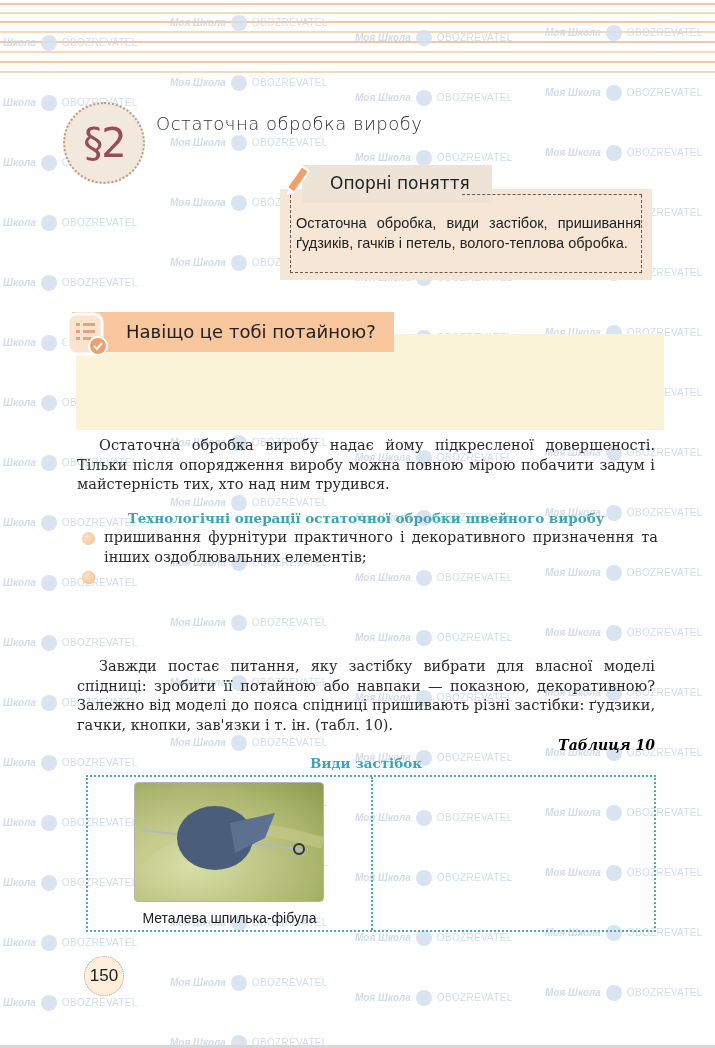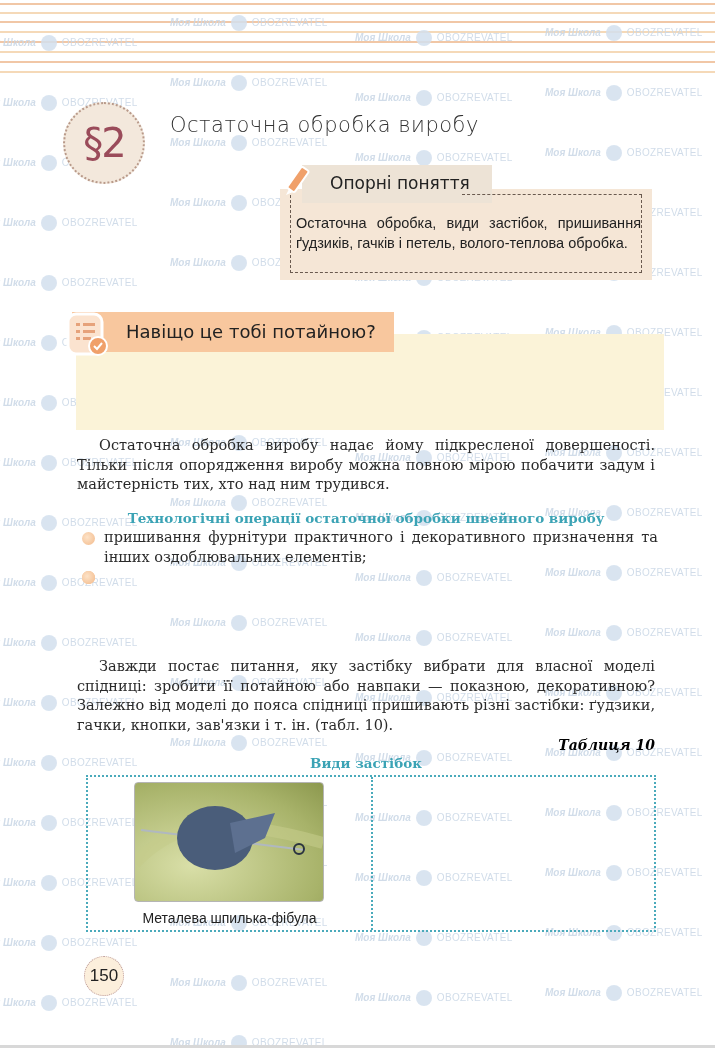--- a/index.html
+++ b/index.html
@@ -10,21 +10,21 @@
   .wm { position:absolute; font-family:"Liberation Sans", sans-serif; font-size:10px; font-style:italic;
         font-weight:bold; color:#c9d7e6; white-space:nowrap; pointer-events:none; opacity:0.85; }
   .wm .dot { display:inline-block; width:16px; height:16px; border-radius:50%; background:#d3e0ee;
              vertical-align:middle; margin:0 5px; }
   .wm .ob { font-style:normal; font-weight:normal; letter-spacing:0.3px; }
 
   .para-badge { position:absolute; left:63px; top:102px; width:82px; height:82px; border-radius:50%;
                 background:#f3e8dc; border:2px dotted #b99a8a; box-sizing:border-box;
                 display:flex; align-items:center; justify-content:center;
                 font-family:"DejaVu Sans", sans-serif; font-size:40px; color:#9a4b5a; letter-spacing:-2px; }
-  .title { position:absolute; left:170px; top:113px; font-family:"DejaVu Sans", sans-serif; font-size:21px;
+  .title { position:absolute; left:156px; top:113px; font-family:"DejaVu Sans", sans-serif; font-size:18px;
            color:#333; font-weight:300; letter-spacing:0.5px; }
 
   .concepts { position:absolute; left:280px; top:165px; width:372px; height:115px; }
   .concepts .tab { position:absolute; left:22px; top:0; width:190px; height:38px; background:#ede3d6; }
   .concepts .box { position:absolute; left:0; top:24px; width:372px; height:91px; background:#f5e6d6; }
   .concepts .dash { position:absolute; left:10px; top:30px; width:352px; height:78px;
                     border:1px dashed #6a5a4f; border-top:none; box-sizing:border-box; }
   .concepts .dash-top { position:absolute; left:182px; top:29px; width:180px; border-top:1px dashed #6a5a4f; }
   .concepts .head { position:absolute; left:50px; top:8px; font-family:"DejaVu Sans", sans-serif; font-size:17px; color:#222; }
   .concepts .pencil { position:absolute; left:2px; top:0; width:30px; height:34px; }

